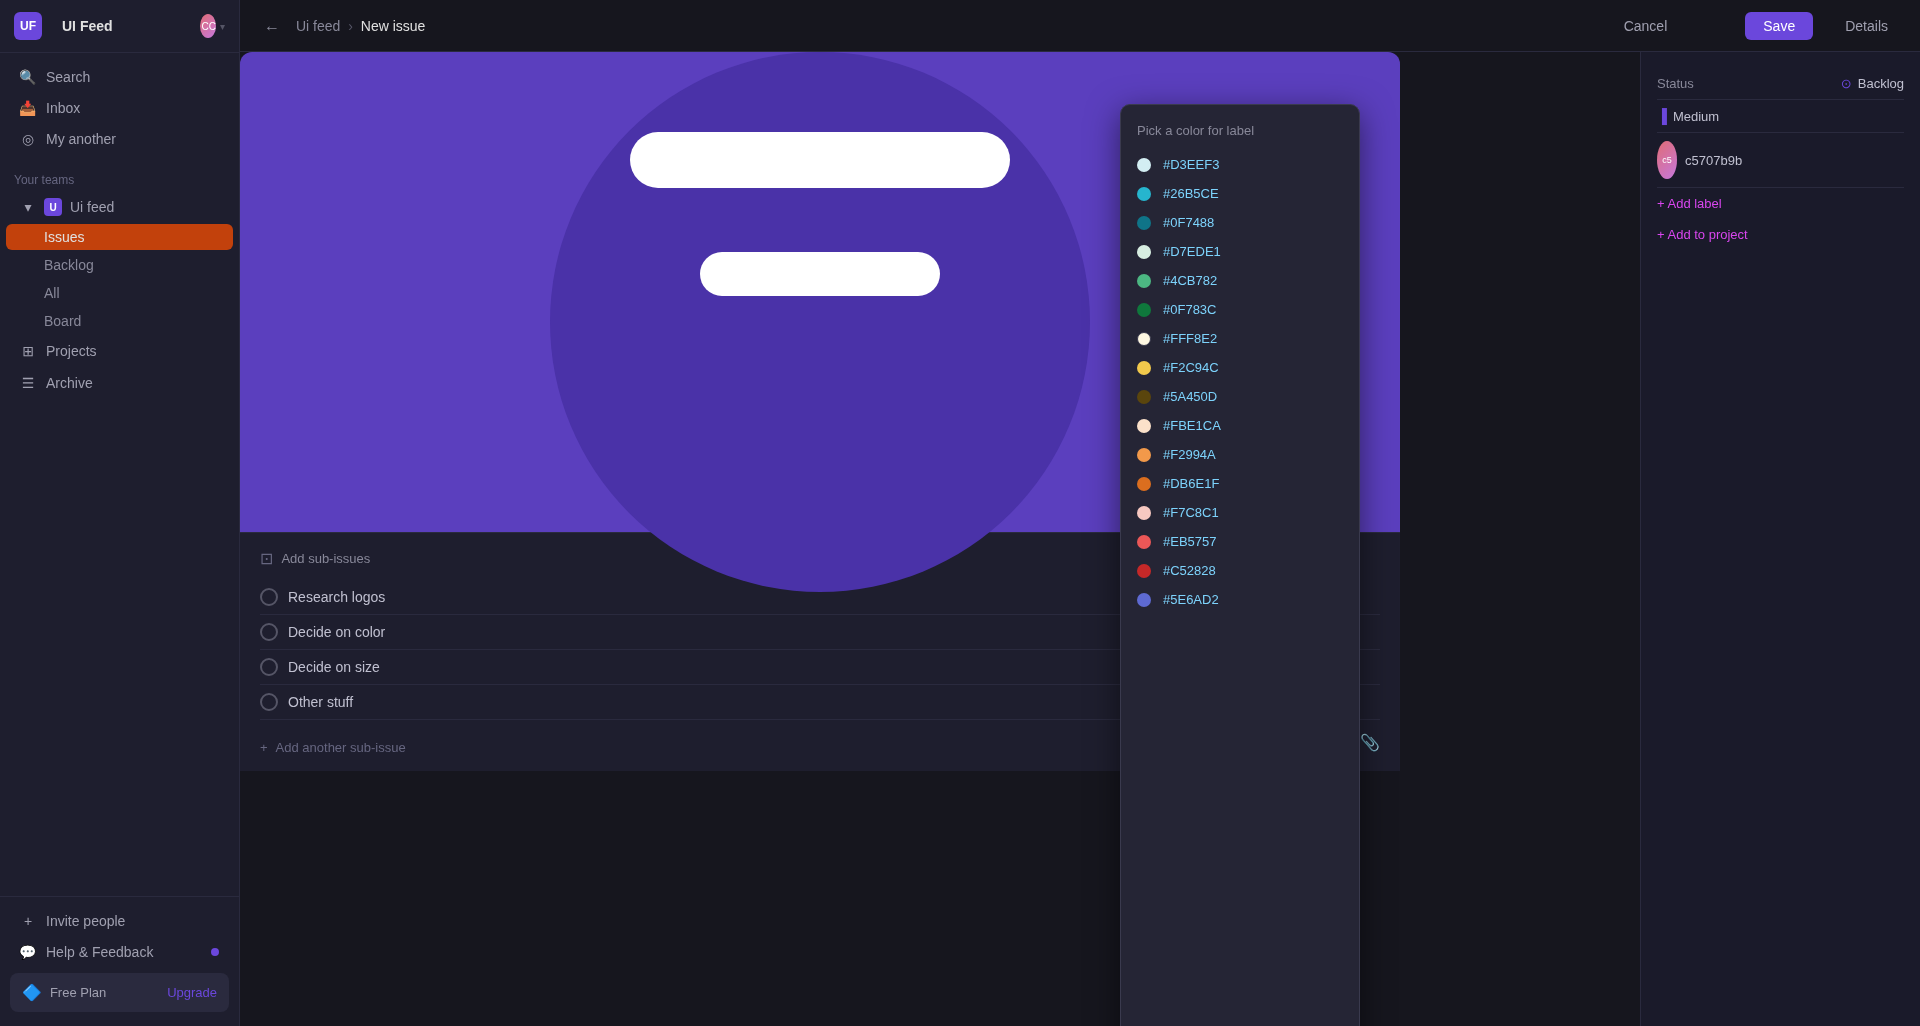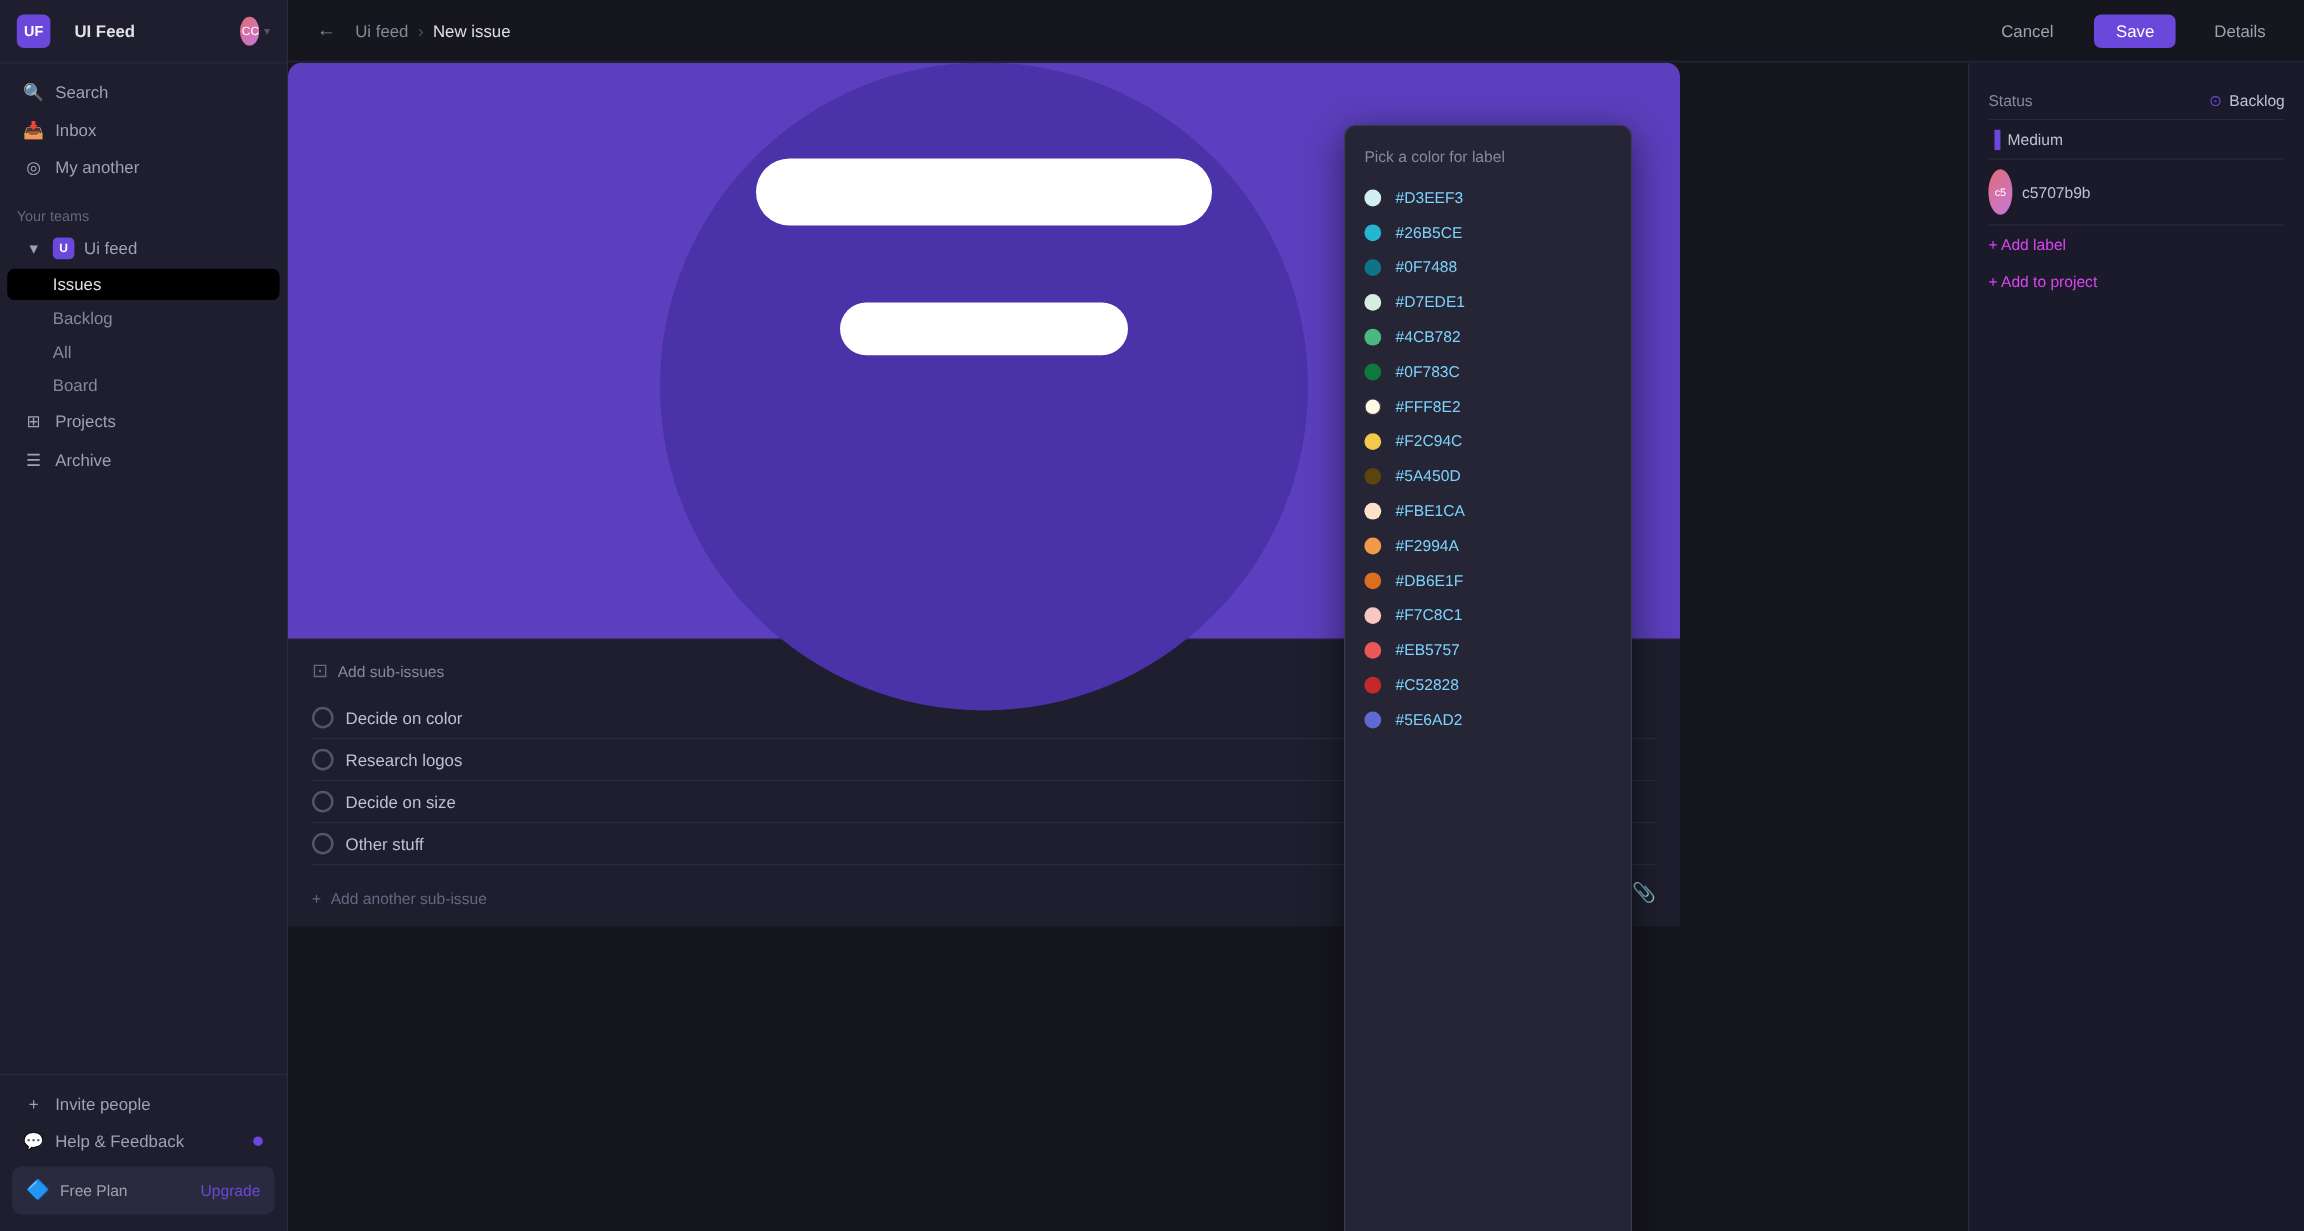--- a/index.html
+++ b/index.html
@@ -88,21 +88,21 @@
       font-size: 10px; color: white; font-weight: bold;
     }
 
     .sub-item {
       padding: 5px 14px 5px 38px;
       color: #888899;
       cursor: pointer;
       border-radius: 6px;
       margin: 1px 6px;
     }
-    .sub-item.active-sub { color: #e0e0e0; background: #000000; }
+    .sub-item.active-sub { color: #e0e0e0; background: #c2410c; }
 
     .sidebar-bottom {
       margin-top: auto;
       border-top: 1px solid #2a2a3e;
       padding: 8px 0;
     }
 
     .free-plan-bar {
       margin: 6px 10px;
       background: #2a2a3e;
@@ -162,21 +162,21 @@
       background: transparent; border: none;
       color: #a0a0b0; font-size: 14px;
       cursor: pointer; padding: 6px 14px;
       border-radius: 6px;
     }
 
     .save-btn {
       background: #6b47dc; border: none;
       color: white; font-size: 14px;
       cursor: pointer; padding: 6px 18px;
-      border-radius: 6px; font-weight: 500;
+      border-radius: 6px; font-weight: 500; margin-left: 44px;
     }
 
     .details-tab {
       color: #a0a0b0; font-size: 14px;
       padding: 6px 12px; cursor: pointer;
     }
 
     
     .content-area {
       display: flex;
@@ -457,25 +457,25 @@
       </div>
 
       <div class="sub-issues-section">
         <div class="sub-issues-header">
           <span class="attachment-icon">⊡</span>
           <span>Add sub-issues</span>
         </div>
 
         <div class="sub-issue-item">
           <div class="circle-icon"></div>
-          <span>Decide on color</span>
+          <span>Research logos</span>
         </div>
         <div class="sub-issue-item">
           <div class="circle-icon"></div>
-          <span>Research logos</span>
+          <span>Decide on color</span>
         </div>
         <div class="sub-issue-item">
           <div class="circle-icon"></div>
           <span>Decide on size</span>
         </div>
         <div class="sub-issue-item">
           <div class="circle-icon"></div>
           <span>Other stuff</span>
         </div>
 

